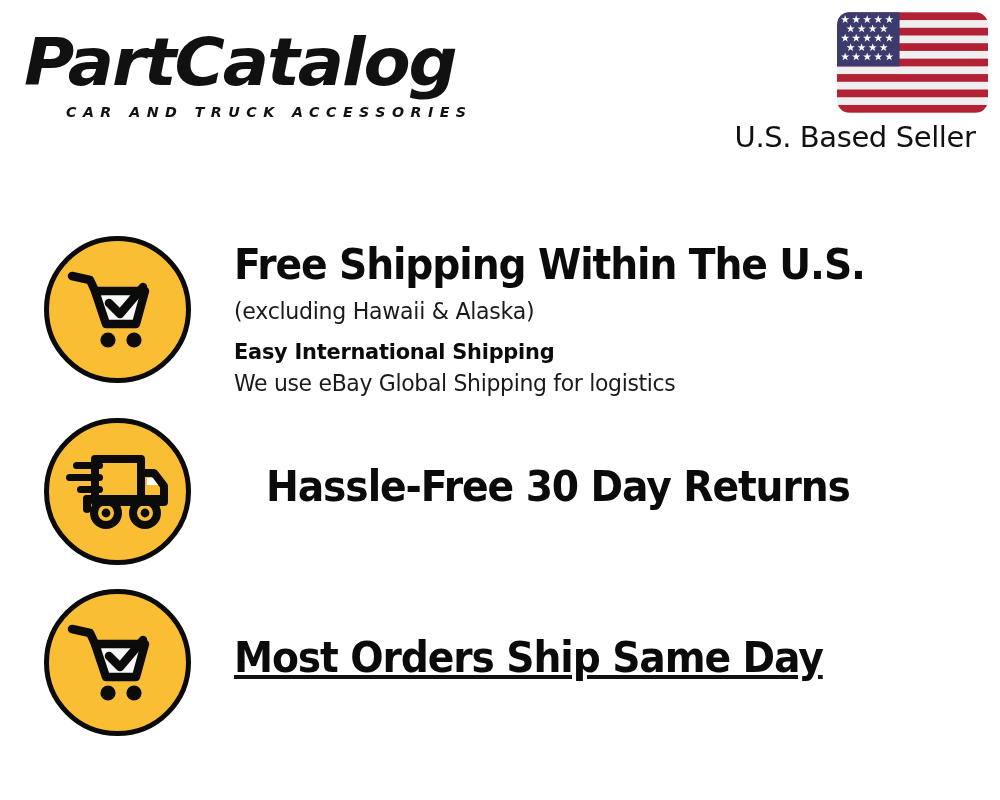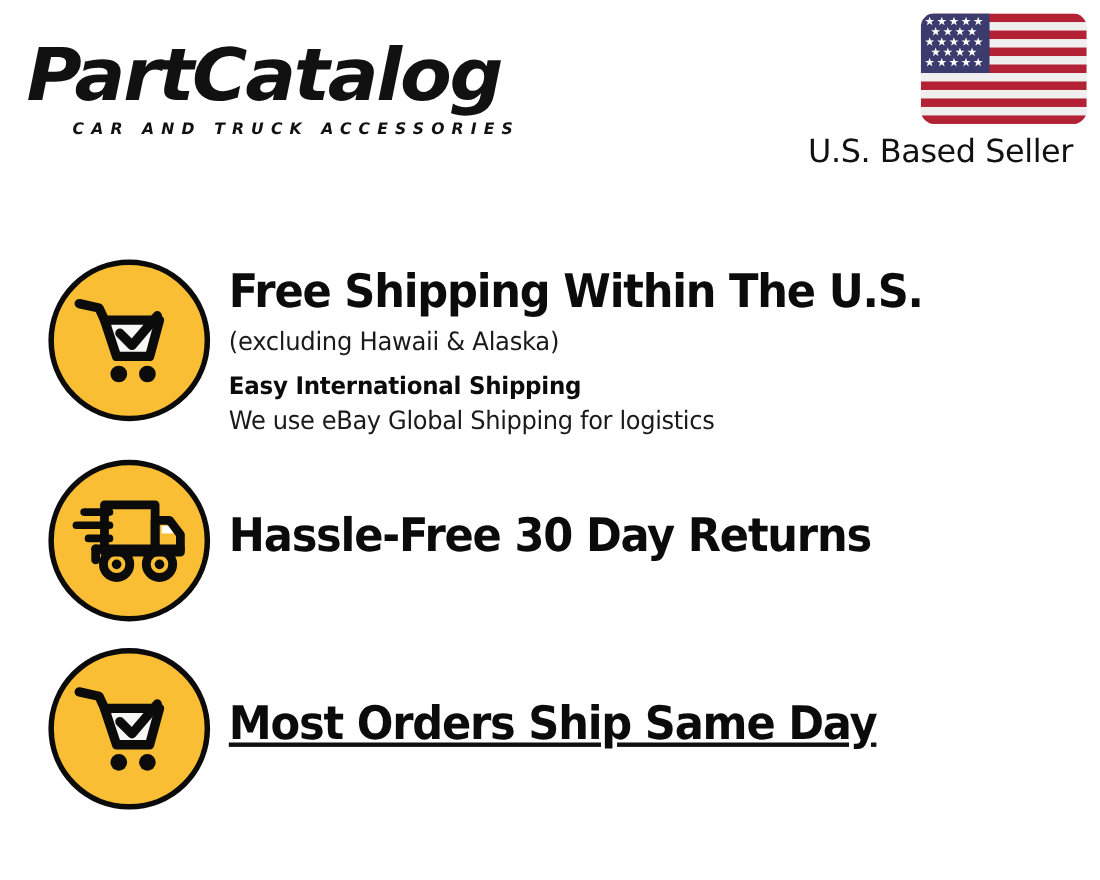--- a/index.html
+++ b/index.html
@@ -14,21 +14,21 @@
     overflow: hidden;
     font-family: "Liberation Sans", sans-serif;
     color: #111111;
     -webkit-font-smoothing: antialiased;
   }
 
   
   .brand-logo {
     position: absolute;
     left: 24px;
-    top: 34px;
+    top: 28px;
     width: 470px;
     height: 100px;
   }
   .brand-wordmark {
     font-family: "DejaVu Sans", sans-serif;
     font-weight: 700;
     font-style: italic;
     font-size: 66px;
     line-height: 70px;
     letter-spacing: -2.0px;
@@ -88,41 +88,41 @@
     width: 1000px;
   }
   .feature-row {
     position: absolute;
     left: 0;
     width: 1000px;
     display: flex;
     align-items: flex-start;
   }
   .feature-row.row-0 { top: 0px; }
-  .feature-row.row-1 { top: 182px; }
+  .feature-row.row-1 { top: 182px; gap: 32px; }
   .feature-row.row-2 { top: 353px; text-decoration: underline; }
 
   .feature-icon {
     flex: 0 0 auto;
     margin-left: 44px;
     width: 147px;
     height: 147px;
     border-radius: 50%;
     background: #FABE35;
     border: 5px solid #0B0B0B;
     box-sizing: border-box;
     display: flex;
     align-items: center;
     justify-content: center;
   }
   .feature-icon svg { display: block; }
 
   .feature-text {
     flex: 1 1 auto;
-    margin-left: 17px;
+    margin-left: 43px;
     padding-top: 4px;
   }
   .feature-row.row-1 .feature-text,
   .feature-row.row-2 .feature-text { padding-top: 44px; }
 
   .feature-title {
     font-family: "DejaVu Sans", sans-serif;
     font-weight: 700;
     font-size: 42px;
     line-height: 50px;

